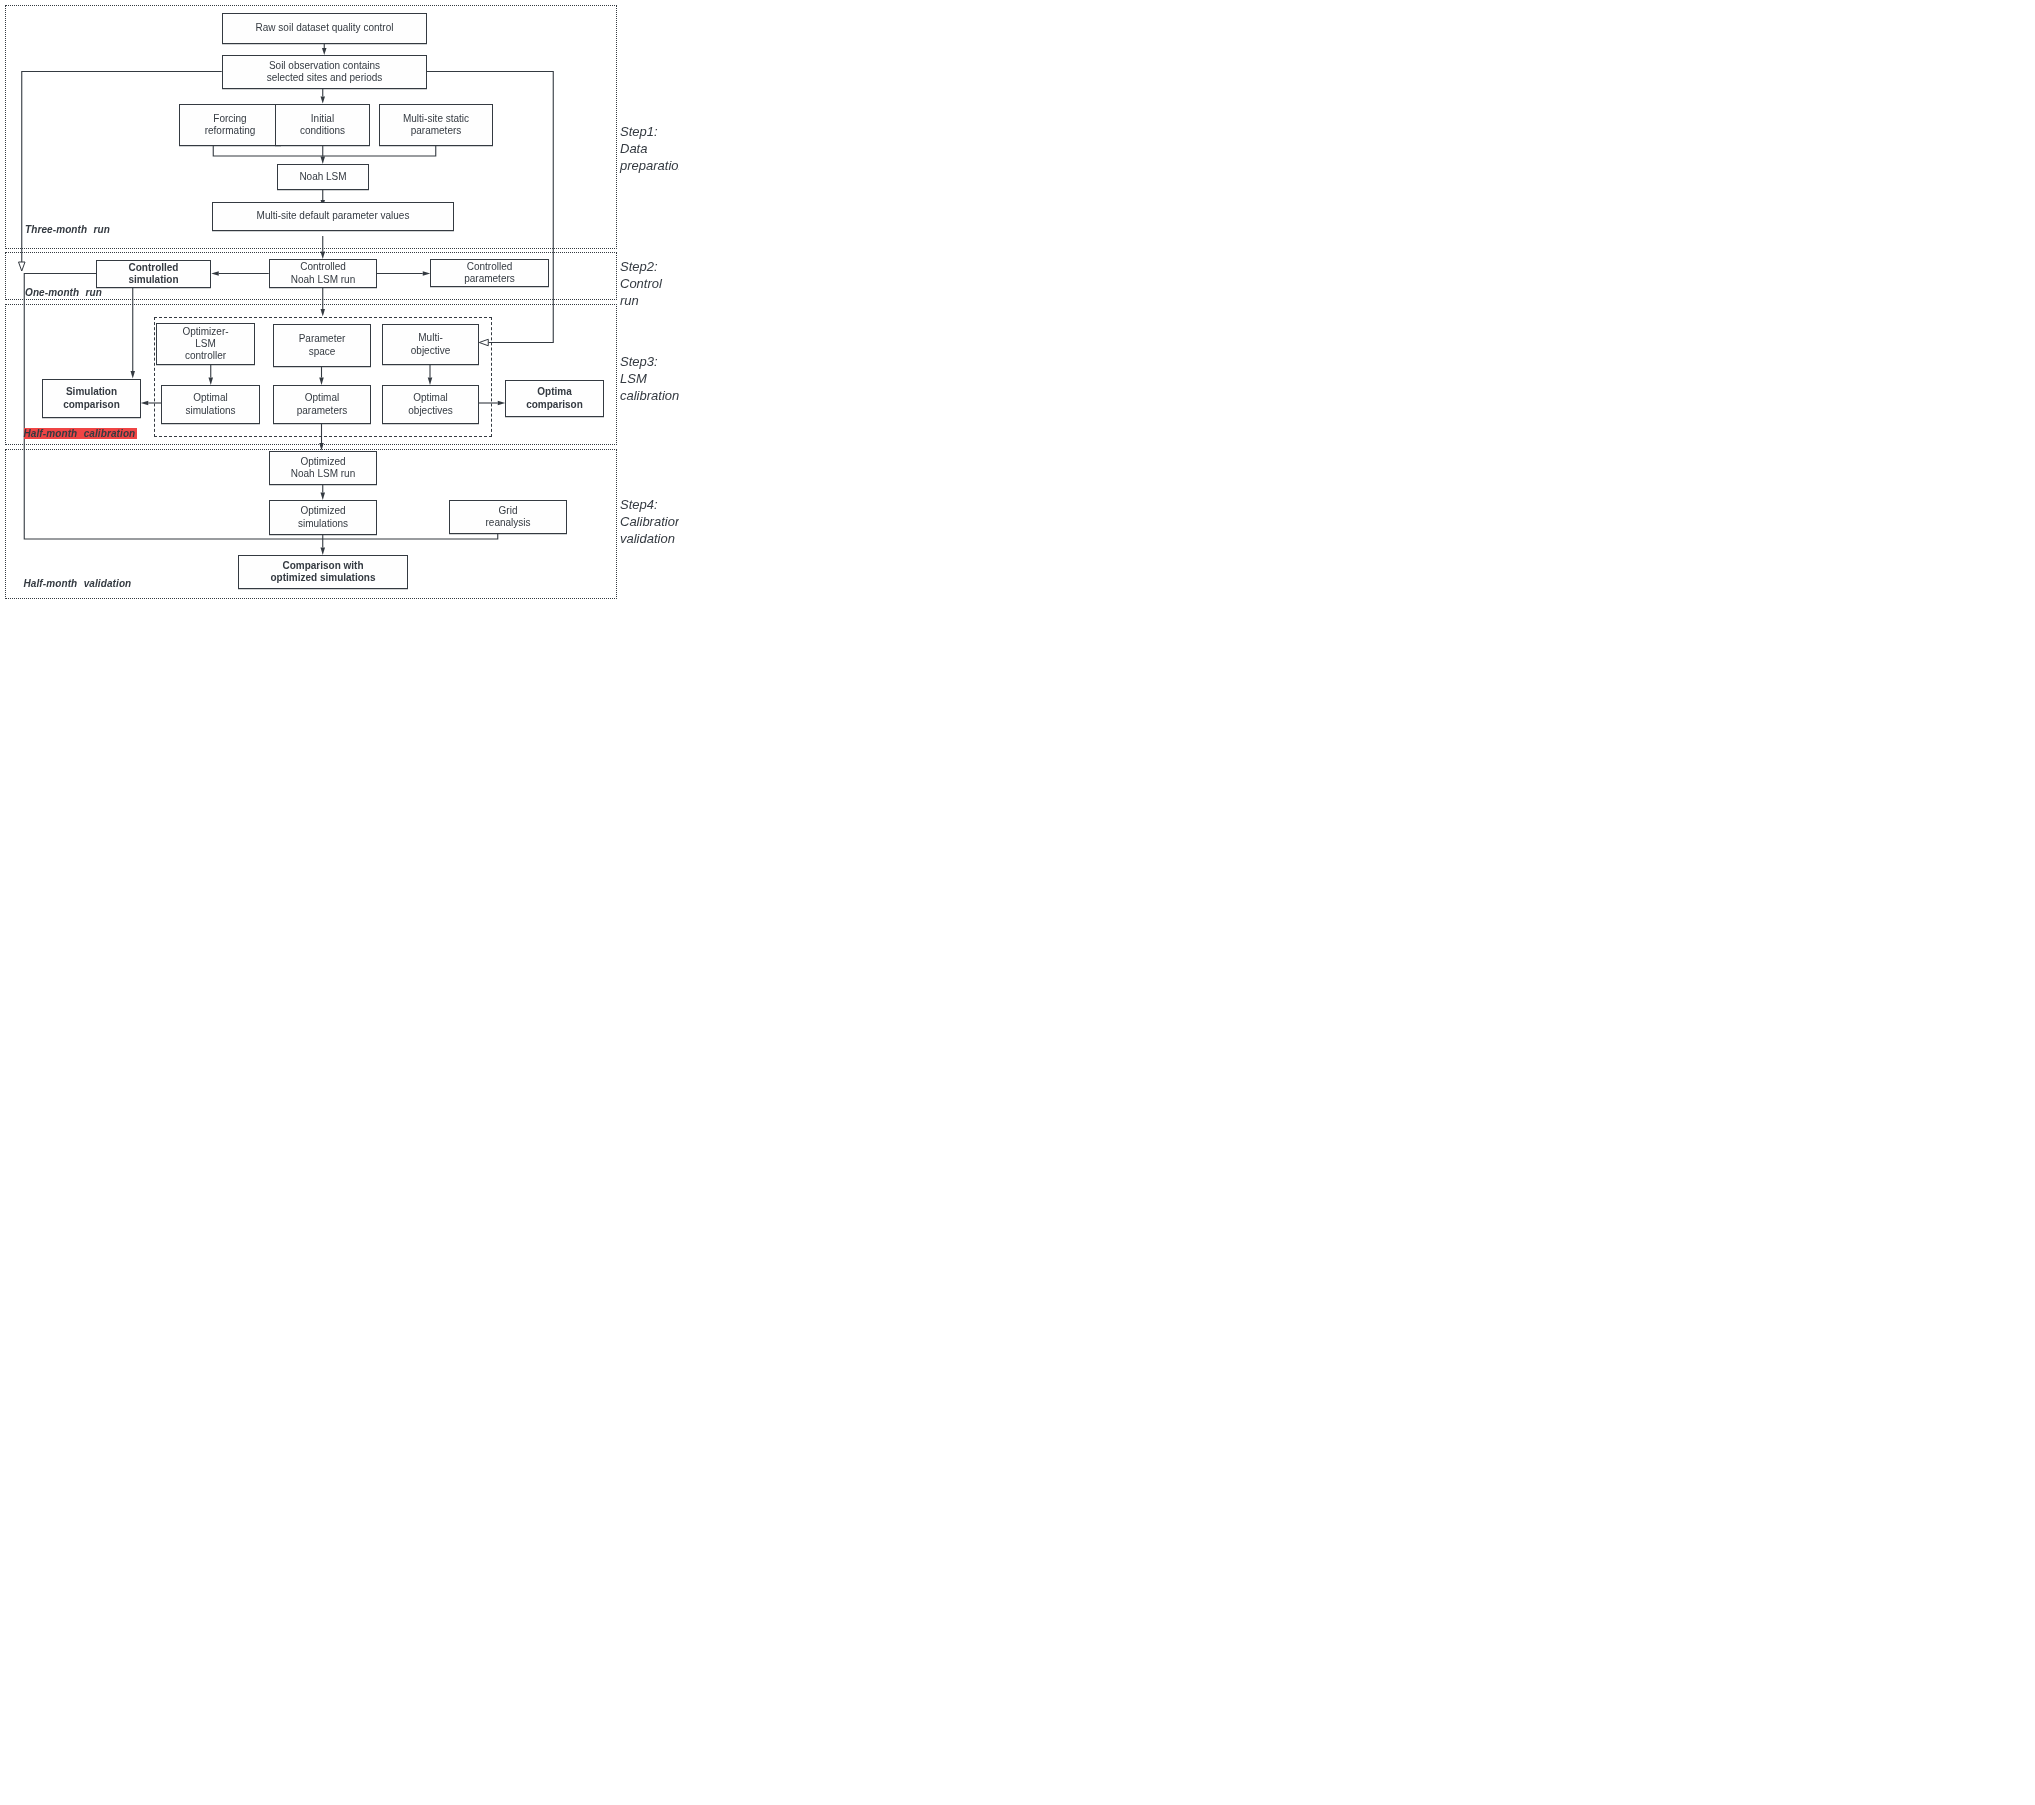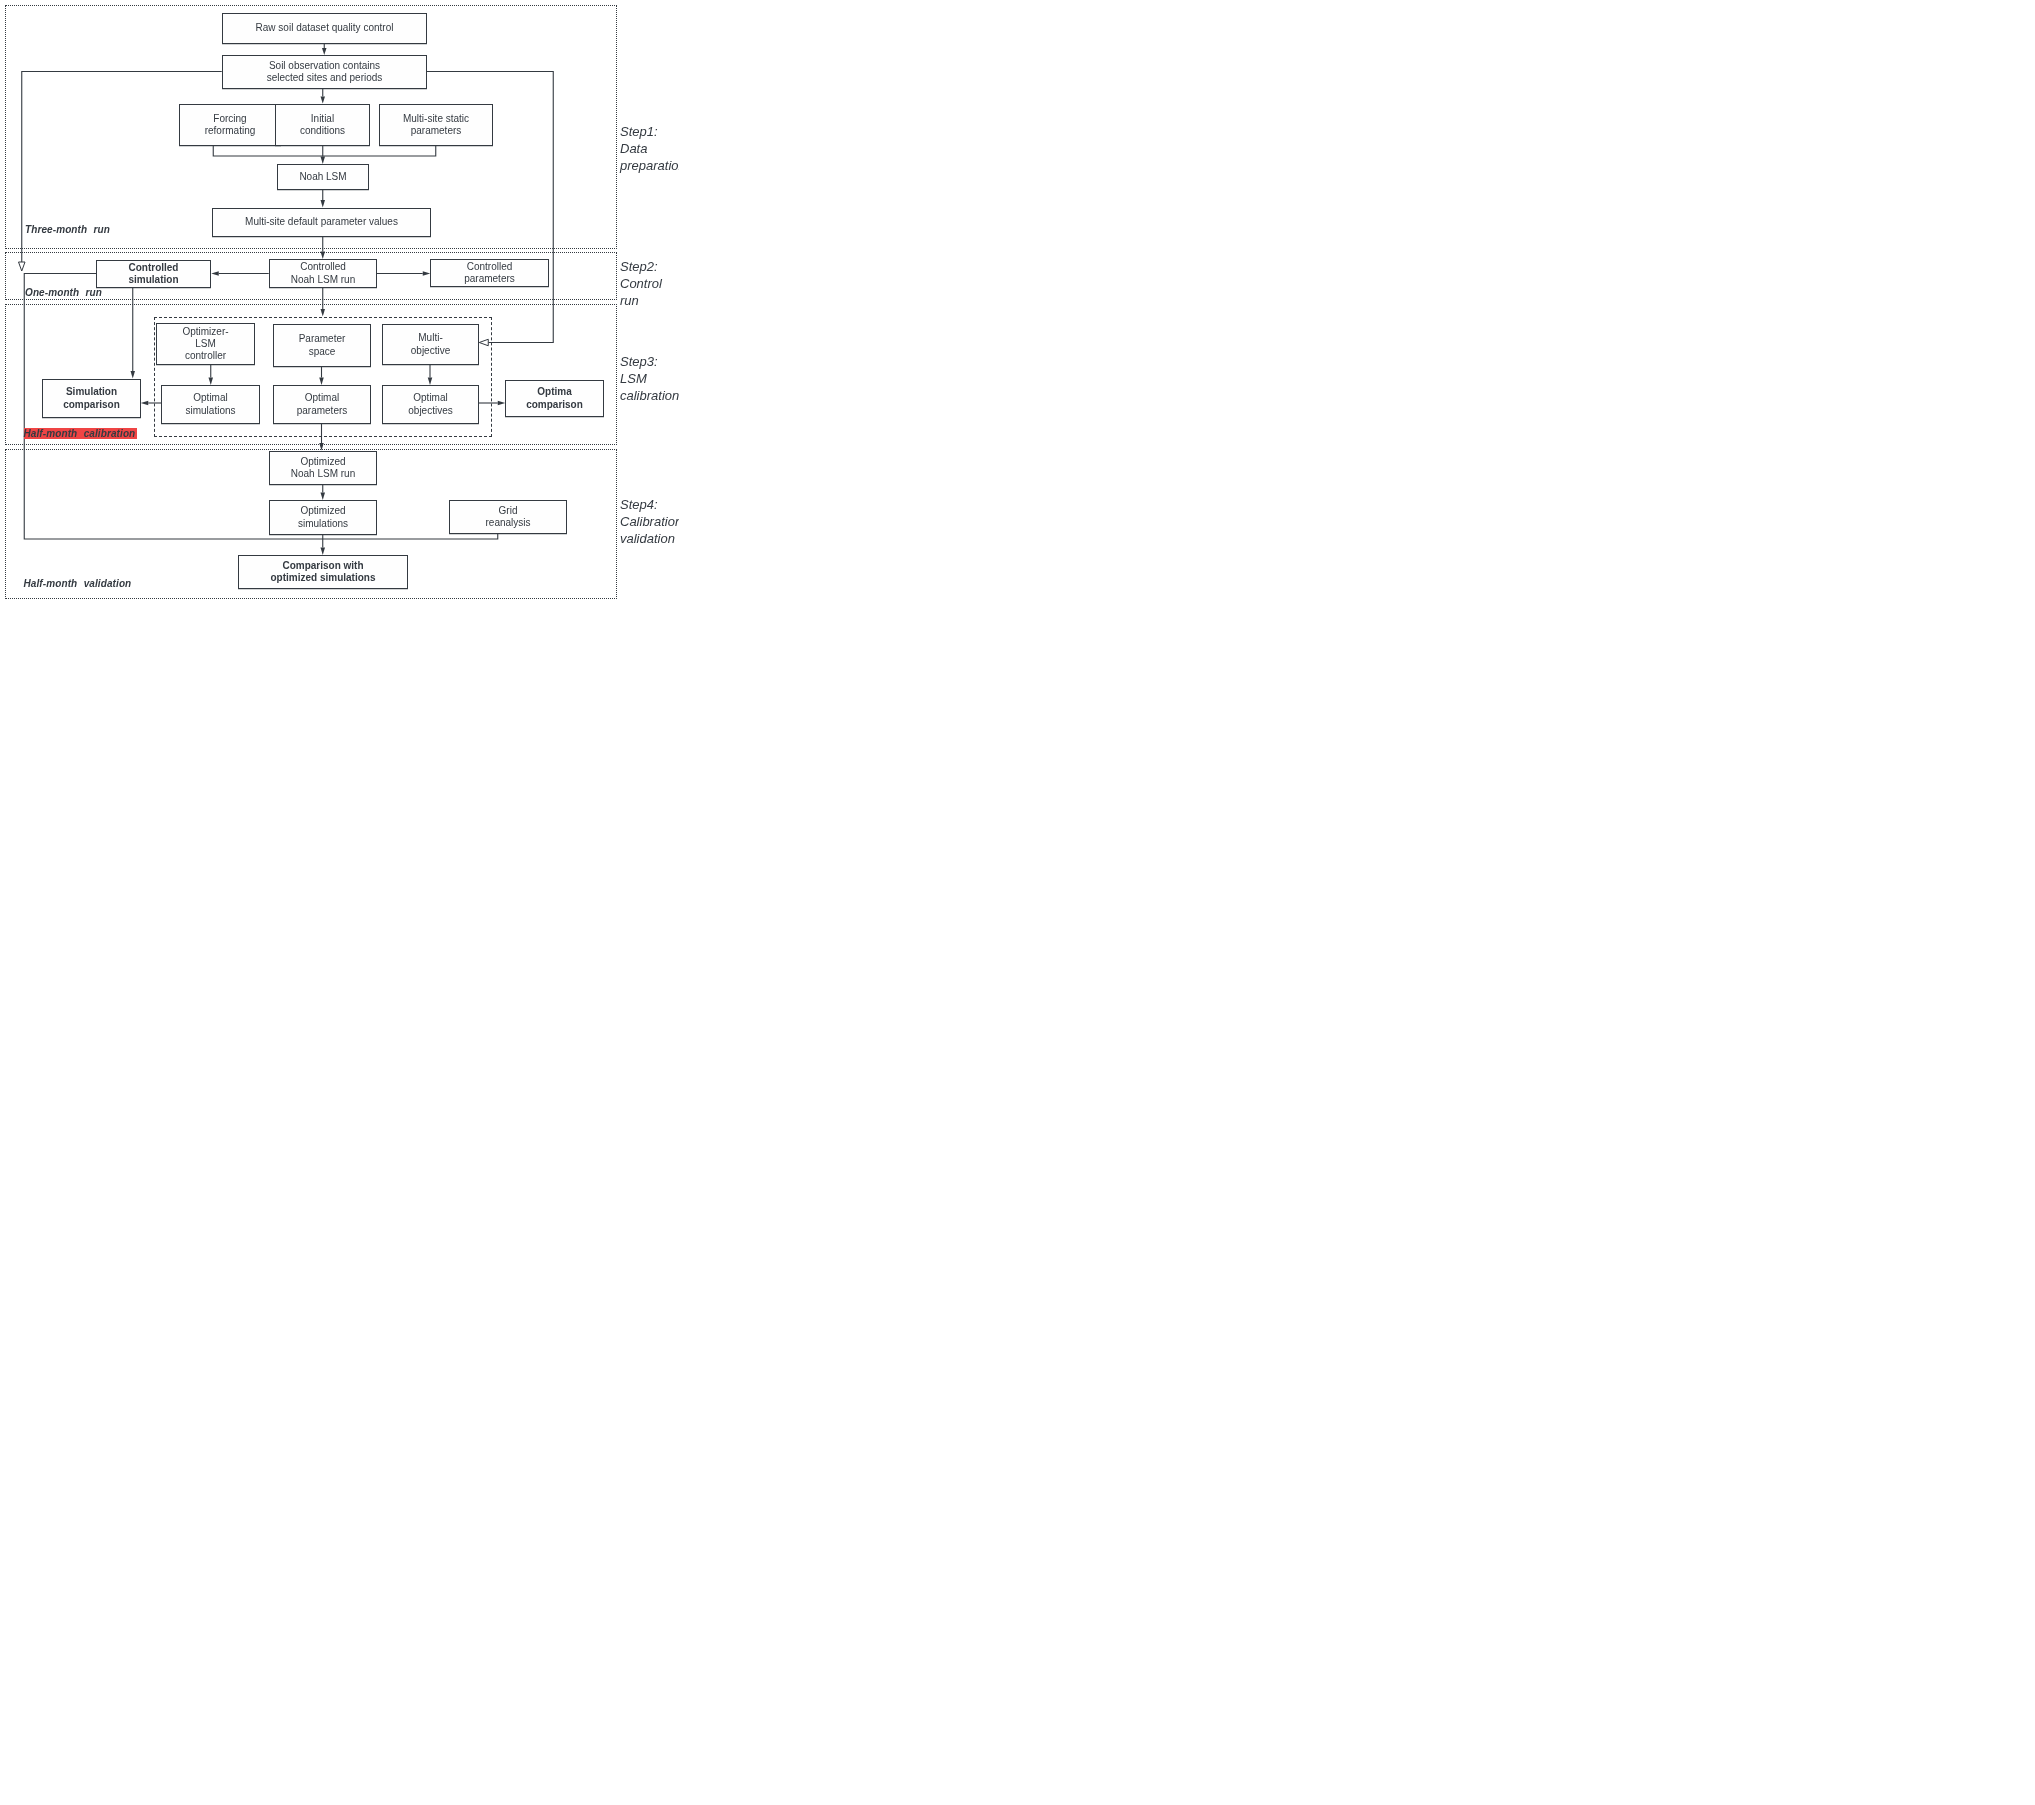--- a/index.html
+++ b/index.html
@@ -124,21 +124,21 @@
   <div class="box" style="left:222px;top:12.5px;width:205px;height:31px;"><span>Raw soil dataset quality control</span></div>
   <div class="box" style="left:222px;top:55px;width:205px;height:34px;"><span>Soil observation contains
 selected sites and periods</span></div>
   <div class="box" style="left:163px;top:104px;width:102px;height:42px;margin-left:16px;"><span>Forcing
 reformating</span></div>
   <div class="box" style="left:275px;top:104px;width:95px;height:42px;"><span>Initial
 conditions</span></div>
   <div class="box" style="left:379px;top:104px;width:114px;height:42px;"><span>Multi-site static
 parameters</span></div>
   <div class="box" style="left:277px;top:164px;width:92px;height:26px;"><span>Noah LSM</span></div>
-  <div class="box" style="left:212px;top:208px;width:219px;height:28.5px;"><span>Multi-site default parameter values</span></div>
+  <div class="box" style="left:212px;top:202px;width:242px;height:28.5px;"><span>Multi-site default parameter values</span></div>
 
   <div class="box bold" style="left:96px;top:260px;width:115px;height:27.5px;"><span>Controlled
 simulation</span></div>
   <div class="box" style="left:269px;top:259px;width:108px;height:29px;"><span>Controlled
 Noah LSM run</span></div>
   <div class="box" style="left:430px;top:259px;width:119px;height:27.5px;"><span>Controlled
 parameters</span></div>
 
   <div class="box" style="left:156px;top:323px;width:99px;height:42px;"><span>Optimizer-
 LSM

